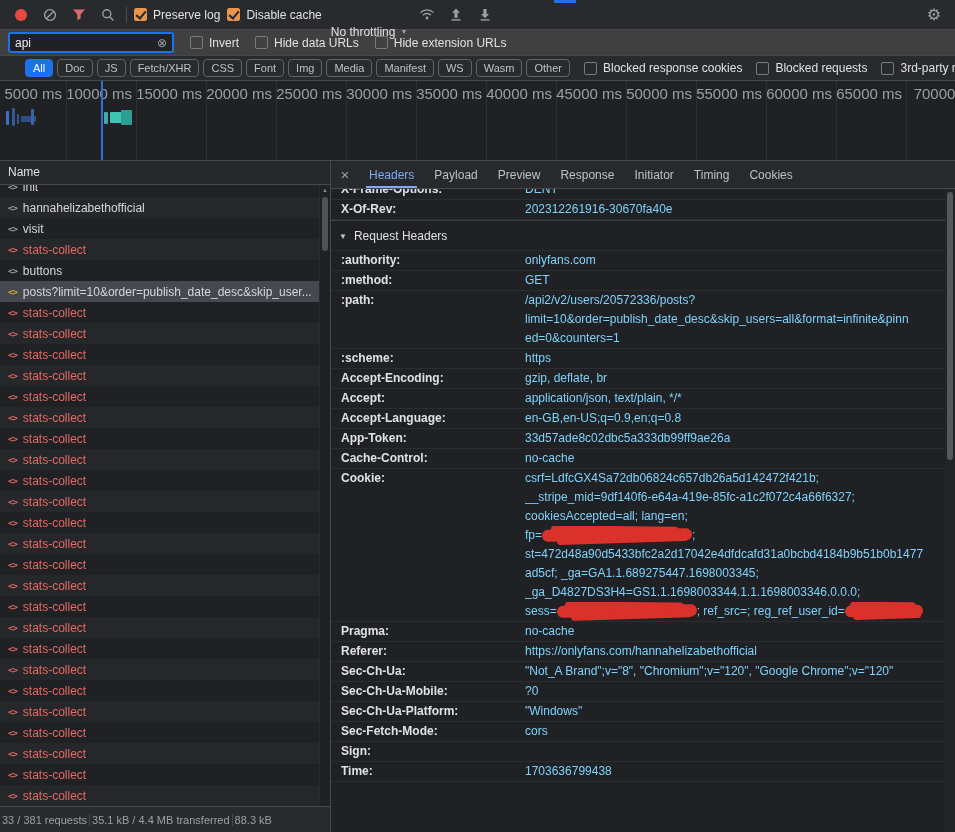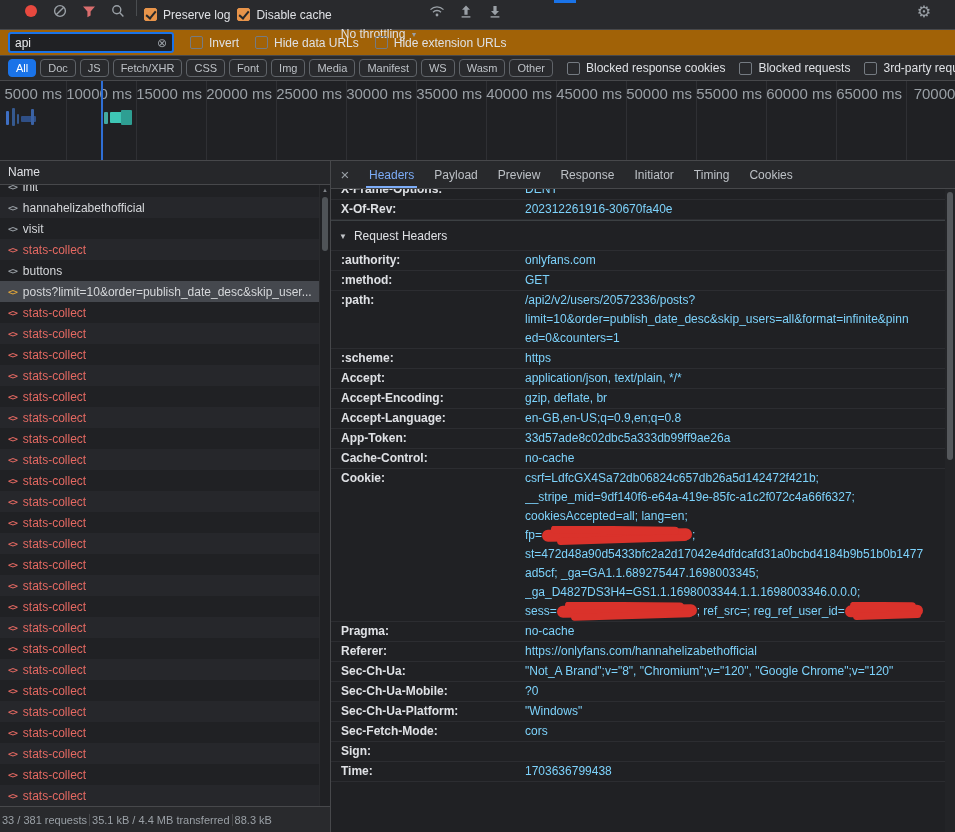--- a/index.html
+++ b/index.html
@@ -1,44 +1,44 @@
 <!DOCTYPE html>
 <html><head>
 <meta charset="utf-8">
 <style>
   html,body{margin:0;padding:0;background:#17181a;}
   .devtools{position:relative;width:955px;height:832px;background:#202124;color:#e8eaed;
     font-family:"Liberation Sans","DejaVu Sans",sans-serif;font-size:12px;overflow:hidden;}
 
   
-  .toolbar{height:29px;background:#292a2d;border-bottom:1px solid #47484b;display:flex;gap:7px;padding:0 20px;position:relative;}
+  .toolbar{height:29px;background:#292a2d;border-bottom:1px solid #47484b;display:flex;align-items:center;gap:7px;padding:0 10px;position:relative;}
   .tbtn{width:22px;height:22px;display:flex;align-items:center;justify-content:center;cursor:pointer;flex:none;}
   .rec-dot{width:12px;height:12px;border-radius:50%;background:#e8493f;}
   .vsep{width:1px;height:16px;background:#4a4d50;flex:none;}
   .cb{display:inline-flex;align-items:center;gap:6px;cursor:pointer;flex:none;}
   .box{width:13px;height:13px;border-radius:2px;box-sizing:border-box;border:1px solid #757b82;position:relative;flex:none;}
   .box.on{border-color:#e8944a;background:#e8944a;}
   .box.on::after{content:"";position:absolute;left:3px;top:0px;width:4px;height:8px;border:solid #26282b;border-width:0 2px 2px 0;transform:rotate(40deg);}
   .cbl{color:#dfe1e5;white-space:nowrap;}
   .throttle{display:inline-flex;align-items:center;gap:5px;color:#dfe1e5;cursor:pointer;padding:0 2px;flex:none;margin-top:34px;}
   .caret{font-size:7px;color:#9aa0a6;}
   .gear{margin-left:auto;font-size:16px;color:#9aa0a6;}
   .top-blue{position:absolute;left:554px;top:0;width:22px;height:3px;background:#1a73e8;}
 
   
-  .filterbar{height:25px;background:#a16207;border-bottom:1px solid #47484b;display:flex;align-items:center;gap:16px;padding:0 8px;}
+  .filterbar{height:25px;background:#404040;border-bottom:1px solid #47484b;display:flex;align-items:center;gap:16px;padding:0 8px;}
   .finput{width:152px;height:17px;background:#202124;border:2px solid #1a73e8;border-radius:3px;display:flex;align-items:center;padding:0 5px;gap:4px;}
   .fi-text{color:#e8eaed;flex:1;}
   .fi-clear{color:#9aa0a6;font-size:12px;cursor:pointer;}
 
   
   .typebar{height:24px;background:#292a2d;border-bottom:1px solid #47484b;display:flex;align-items:center;padding:0 8px;gap:14px;}
   .chips{display:flex;align-items:center;gap:4px;}
   .chip{padding:2px 7px;border:1px solid #5f6368;border-radius:4px;color:#bdc1c6;font-size:11px;white-space:nowrap;cursor:pointer;}
-  .chip.sel{background:#1a73e8;border-color:#1a73e8;color:#fff;}
+  .chip.sel{background:#1a73e8;border-color:#1a73e8;color:#fff;margin-left:17px;}
   .tb-checks{display:flex;align-items:center;gap:14px;}
 
   
   .overview{height:79px;border-bottom:1px solid #47484b;position:relative;background:#202124;overflow:hidden;}
   .overview::before{content:"";position:absolute;left:66px;top:0;right:0;bottom:0;
     background:repeating-linear-gradient(to right,#2f3034 0 1px,transparent 1px 70px);}
   .ov-labels{display:flex;position:relative;z-index:2;}
   .ov-label{flex:0 0 70px;box-sizing:border-box;text-align:right;padding:4px 4px 0 0;color:#9aa0a6;font-size:15px;white-space:nowrap;overflow:hidden;}
   .ov-label.first{flex:0 0 66px;}
   .ovbar{position:absolute;z-index:1;border-radius:1px;}
@@ -427,29 +427,29 @@
                 <div class="hv-line"><span>ed=0&amp;counters=1</span></div>
               </div>
             </div>
             <div class="hdr-row">
               <span class="hdr-name">:scheme:</span>
               <div class="hdr-val">
                 <div class="hv-line"><span>https</span></div>
               </div>
             </div>
             <div class="hdr-row">
+              <span class="hdr-name">Accept-Encoding:</span>
+              <div class="hdr-val">
+                <div class="hv-line"><span>gzip, deflate, br</span></div>
+              </div>
+            </div>
+            <div class="hdr-row">
               <span class="hdr-name">Accept:</span>
               <div class="hdr-val">
                 <div class="hv-line"><span>application/json, text/plain, */*</span></div>
-              </div>
-            </div>
-            <div class="hdr-row">
-              <span class="hdr-name">Accept-Encoding:</span>
-              <div class="hdr-val">
-                <div class="hv-line"><span>gzip, deflate, br</span></div>
               </div>
             </div>
             <div class="hdr-row">
               <span class="hdr-name">Accept-Language:</span>
               <div class="hdr-val">
                 <div class="hv-line"><span>en-GB,en-US;q=0.9,en;q=0.8</span></div>
               </div>
             </div>
             <div class="hdr-row">
               <span class="hdr-name">App-Token:</span>

